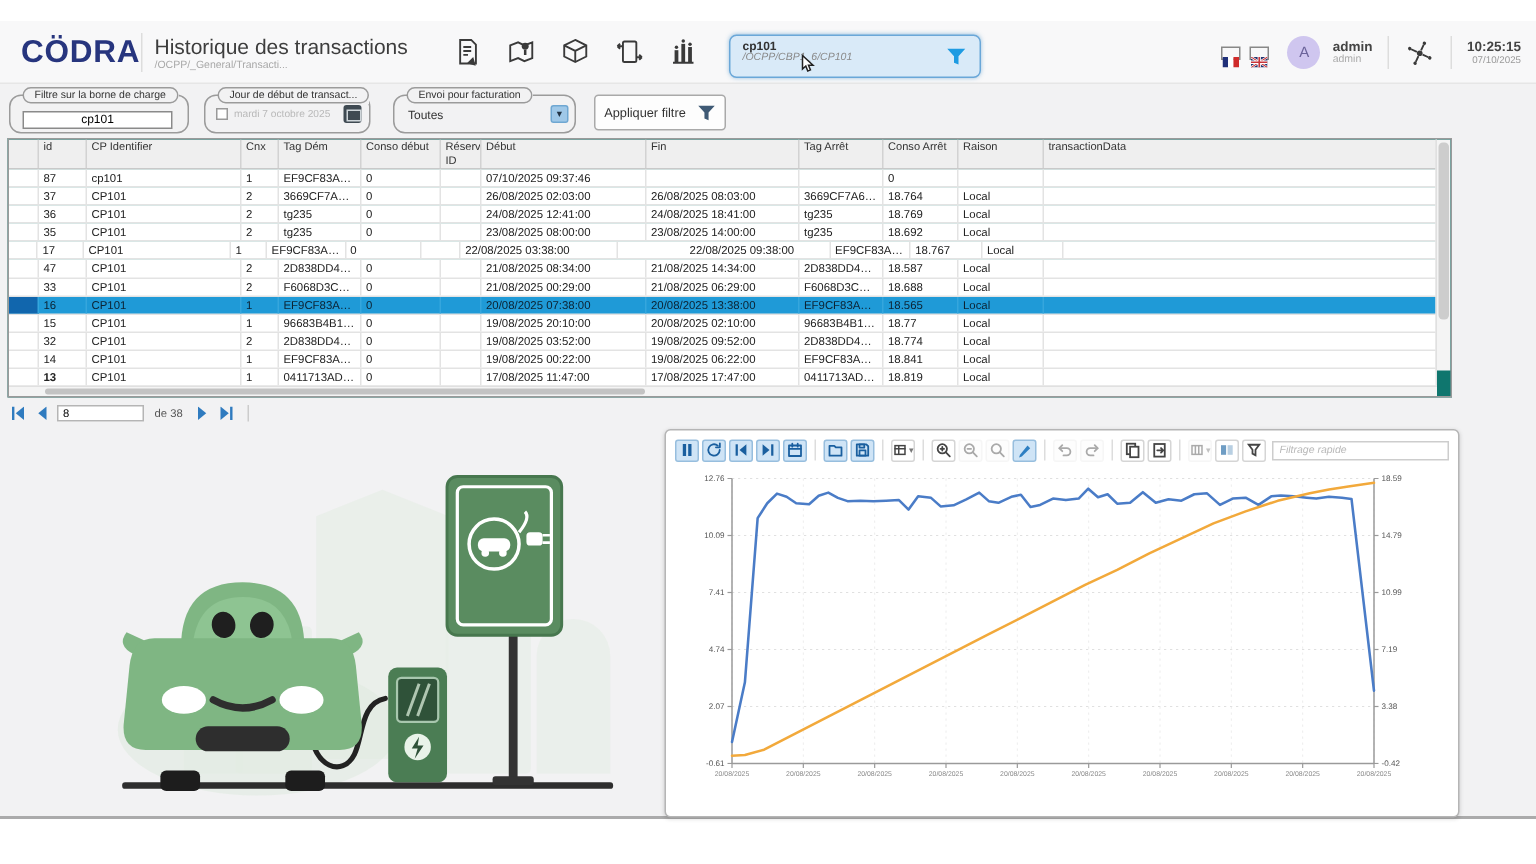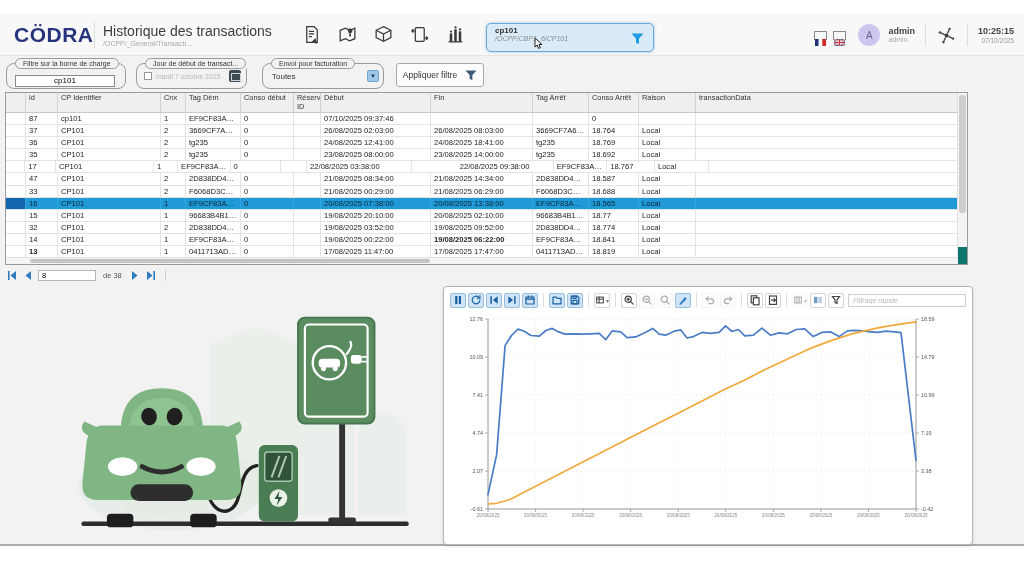--- a/index.html
+++ b/index.html
@@ -401,21 +401,21 @@
         </div>
         <div class="trow">
           <div class="tc gut" style="width: 20px;"></div>
           <div class="tc" style="width: 32px;">14</div>
           <div class="tc" style="width: 103px;">CP101</div>
           <div class="tc" style="width: 25px;">1</div>
           <div class="tc" style="width: 55px;">EF9CF83AF67...</div>
           <div class="tc" style="width: 53px;">0</div>
           <div class="tc" style="width: 27px;"></div>
           <div class="tc" style="width: 110px;">19/08/2025 00:22:00</div>
-          <div class="tc" style="width: 102px; font-weight: bold;">19/08/2025 06:22:00</div>
+          <div class="tc" style="width: 102px;">19/08/2025 06:22:00</div>
           <div class="tc" style="width: 56px;">EF9CF83AF67...</div>
           <div class="tc" style="width: 50px;">18.841</div>
           <div class="tc" style="width: 57px;">Local</div>
           <div class="tc" style="width: 262px;"></div>
         </div>
         <div class="trow">
           <div class="tc gut" style="width: 20px;"></div>
           <div class="tc" style="width: 32px; font-weight: bold;">13</div>
           <div class="tc" style="width: 103px;">CP101</div>
           <div class="tc" style="width: 25px;">1</div>

